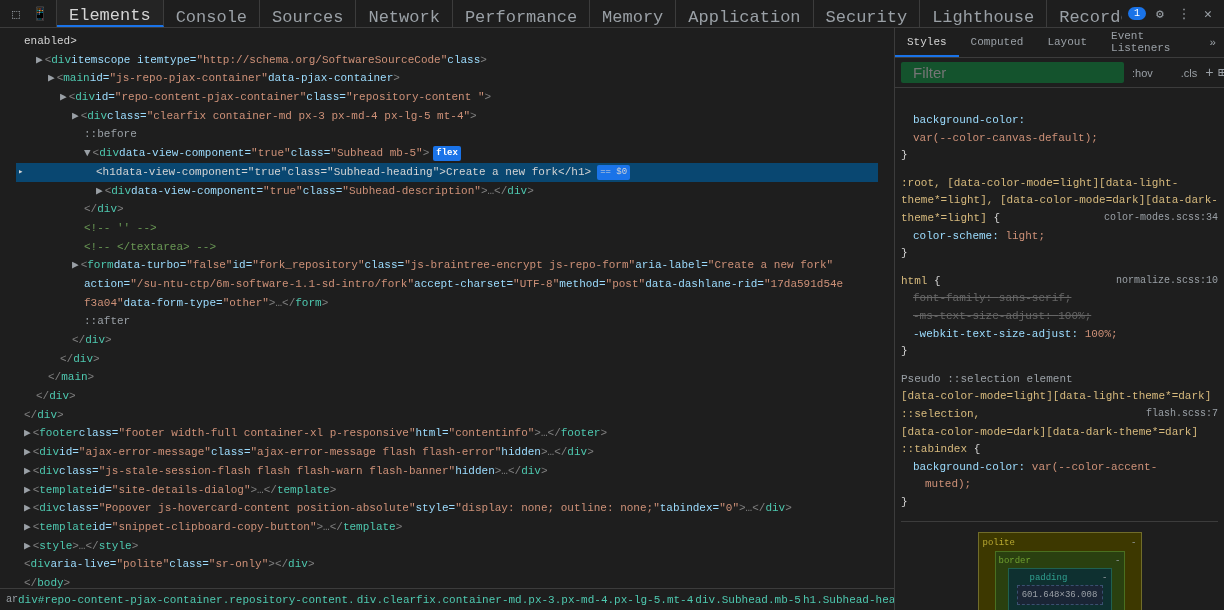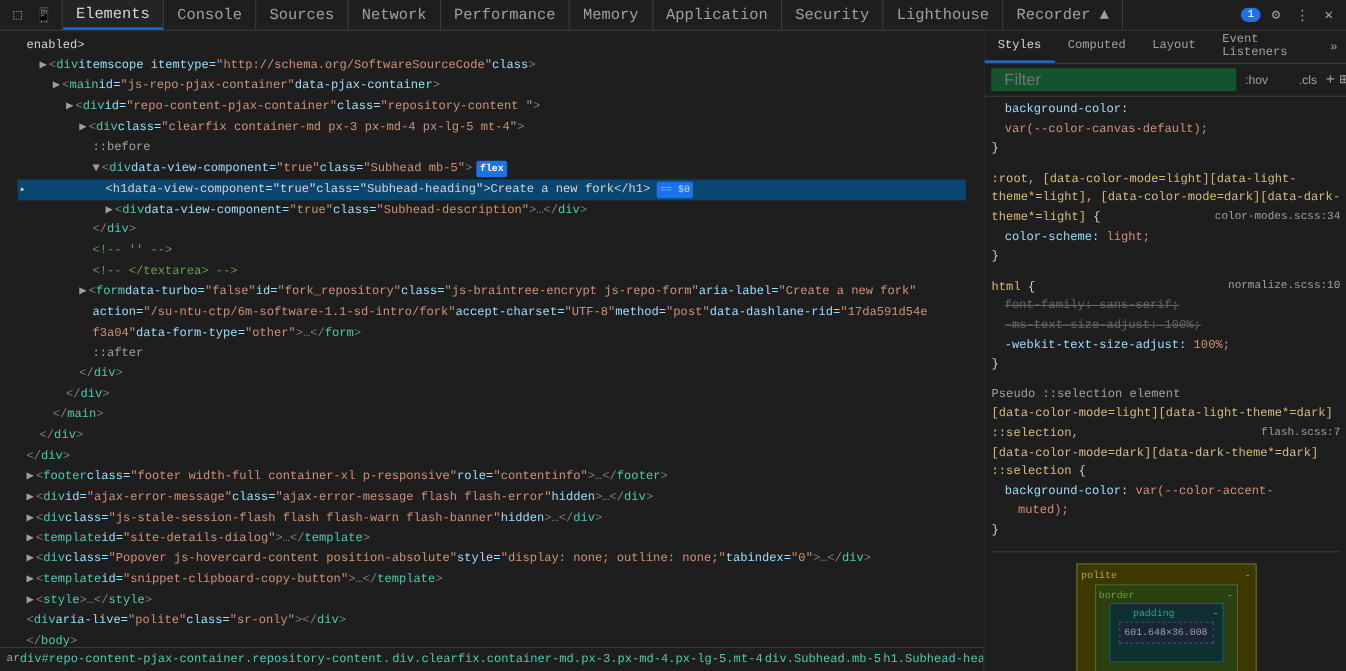--- a/index.html
+++ b/index.html
@@ -45,24 +45,24 @@
 
     .tab-bar {
       display: flex;
       align-items: center;
       height: 100%;
       overflow: hidden;
     }
 
     .tab {
       display: flex;
-      align-items: center;
+      align-items: flex-end;
       padding: 0 12px;
       height: 100%;
-      font-size: 14px;
+      font-size: 17px;
       color: #9aa0a6;
       cursor: pointer;
       white-space: nowrap;
       border-right: 1px solid #3c3c3c;
       user-select: none;
     }
     .tab.active {
       color: #d4d4d4;
       background: #242424;
       border-bottom: 2px solid #1a73e8;
@@ -227,20 +227,21 @@
       cursor: pointer;
       font-size: 14px;
     }
 
     .styles-content {
       flex: 1;
       overflow-y: auto;
       padding: 4px 6px;
       font-size: 11px;
       line-height: 1.6;
+      margin-top: 20px;
     }
 
     .css-rule {
       margin-bottom: 10px;
     }
 
     .css-selector { color: #d7ba7d; }
     .css-property { color: #9cdcfe; }
     .css-value { color: #ce9178; }
     .css-source {
@@ -501,21 +502,21 @@
         <span class="punctuation">&lt;/</span>
           <span class="tag-name">div</span>
           <span class="punctuation">&gt;</span>
       </div>
       <div class="html-line">
         <span class="elem-expand">▶</span>
         <span class="punctuation">&lt;</span>
           <span class="tag-name">footer</span>
         <span class="attr-name"> class=</span>
           <span class="attr-value">"footer width-full container-xl p-responsive"</span>
-        <span class="attr-name"> role=</span>
+        <span class="attr-name"> html=</span>
           <span class="attr-value">"contentinfo"</span>
           <span class="punctuation">&gt;…&lt;/</span>
           <span class="tag-name">footer</span>
           <span class="punctuation">&gt;</span>
       </div>
       <div class="html-line">
         <span class="elem-expand">▶</span>
         <span class="punctuation">&lt;</span>
           <span class="tag-name">div</span>
         <span class="attr-name"> id=</span>
@@ -685,21 +686,21 @@
           Pseudo ::selection element
         </div>
         <div>
           <span class="css-selector">[data-color-mode=light][data-light-theme*=dark] ::selection,</span>
           <span class="css-source">flash.scss:7</span>
         </div>
         <div>
           <span class="css-selector">[data-color-mode=dark][data-dark-theme*=dark]</span>
         </div>
         <div>
-          <span class="css-selector">::selection </span><span class="css-brace">{</span>
+          <span class="css-selector">::tabindex </span><span class="css-brace">{</span>
         </div>
         <div class="css-line">
           <span class="css-property">background-color: </span><span class="css-value">var(--color-accent-</span>
         </div>
         <div class="css-line" style="padding-left:24px;">
           <span class="css-value">muted);</span>
         </div>
         <div class="css-brace">}</div>
       </div>
 

